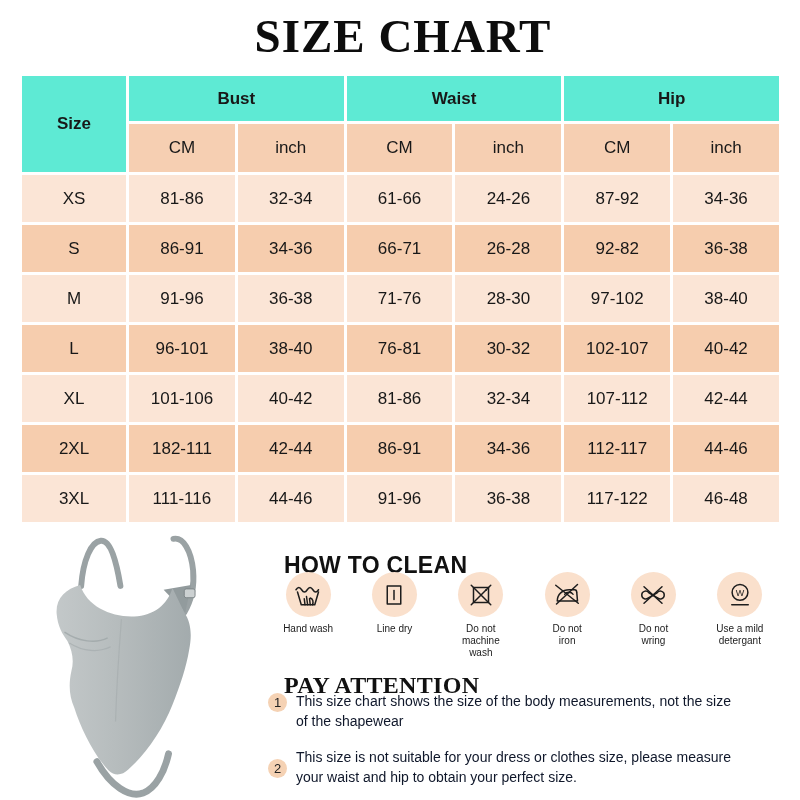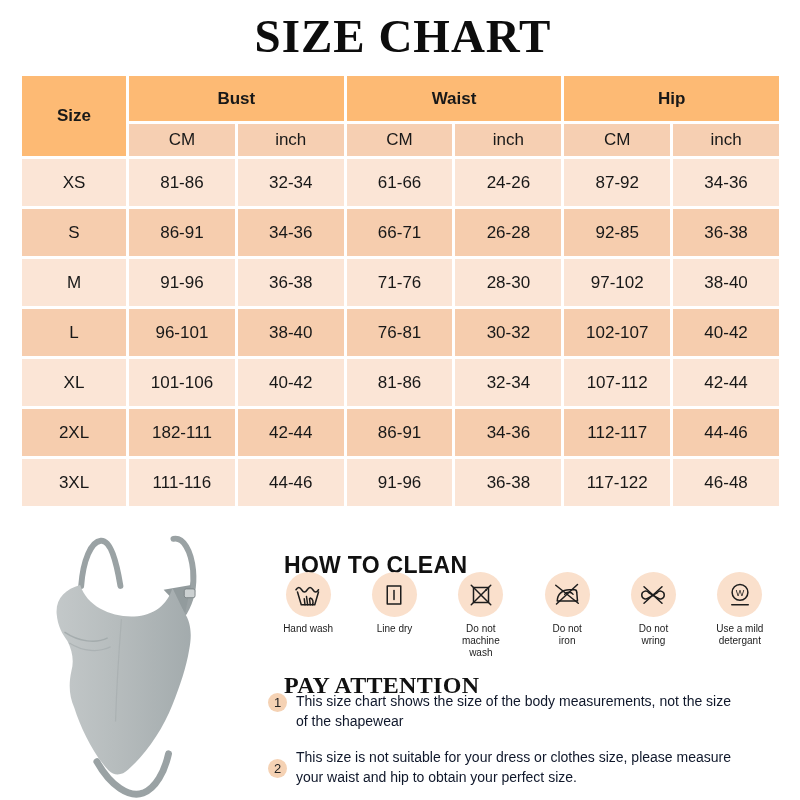--- a/index.html
+++ b/index.html
@@ -14,23 +14,23 @@
   }
   table.size-table{
     position:absolute;top:73px;left:19px;width:763px;
     border-collapse:separate;border-spacing:3px;table-layout:fixed;
   }
   .size-table th,.size-table td{
     text-align:center;vertical-align:middle;padding:0;
     font-size:17px;color:#181818;
   }
   .size-table thead tr:first-child th{height:45px;}
-  .size-table thead tr:last-child th{height:32px;}
+  .size-table thead tr:last-child th{height:48px;}
   .size-table tbody td{height:47px;margin-left:32px;}
-  .orange{background:#fdba74;color:#ffffff;font-weight:700;font-size:19px;}
+  .orange{background:#5eead4;color:#ffffff;font-weight:700;font-size:19px;}
   .size-th{font-size:20px;}
   .subhead{background:#f6cfb2;font-weight:400;}
   .row-light td{background:#fbe5d6;}
   .row-dark td{background:#f6cdae;}
   .product-img{position:absolute;left:36px;top:528px;width:216px;height:272px;}
   .clean-heading,.attention-heading{
     position:absolute;left:268px;font-weight:700;color:#111;margin:16px;letter-spacing:.3px;
   }
   .clean-heading{top:536px;font-size:23px;}
   .attention-heading{top:656px;font-size:24px;font-family:Liberation Serif, serif;}
@@ -97,21 +97,21 @@
       <td>24-26</td>
       <td>87-92</td>
       <td>34-36</td>
     </tr>
     <tr class="row-dark">
       <td>S</td>
       <td>86-91</td>
       <td>34-36</td>
       <td>66-71</td>
       <td>26-28</td>
-      <td>92-85</td>
+      <td>92-82</td>
       <td>36-38</td>
     </tr>
     <tr class="row-light">
       <td>M</td>
       <td>91-96</td>
       <td>36-38</td>
       <td>71-76</td>
       <td>28-30</td>
       <td>97-102</td>
       <td>38-40</td>

